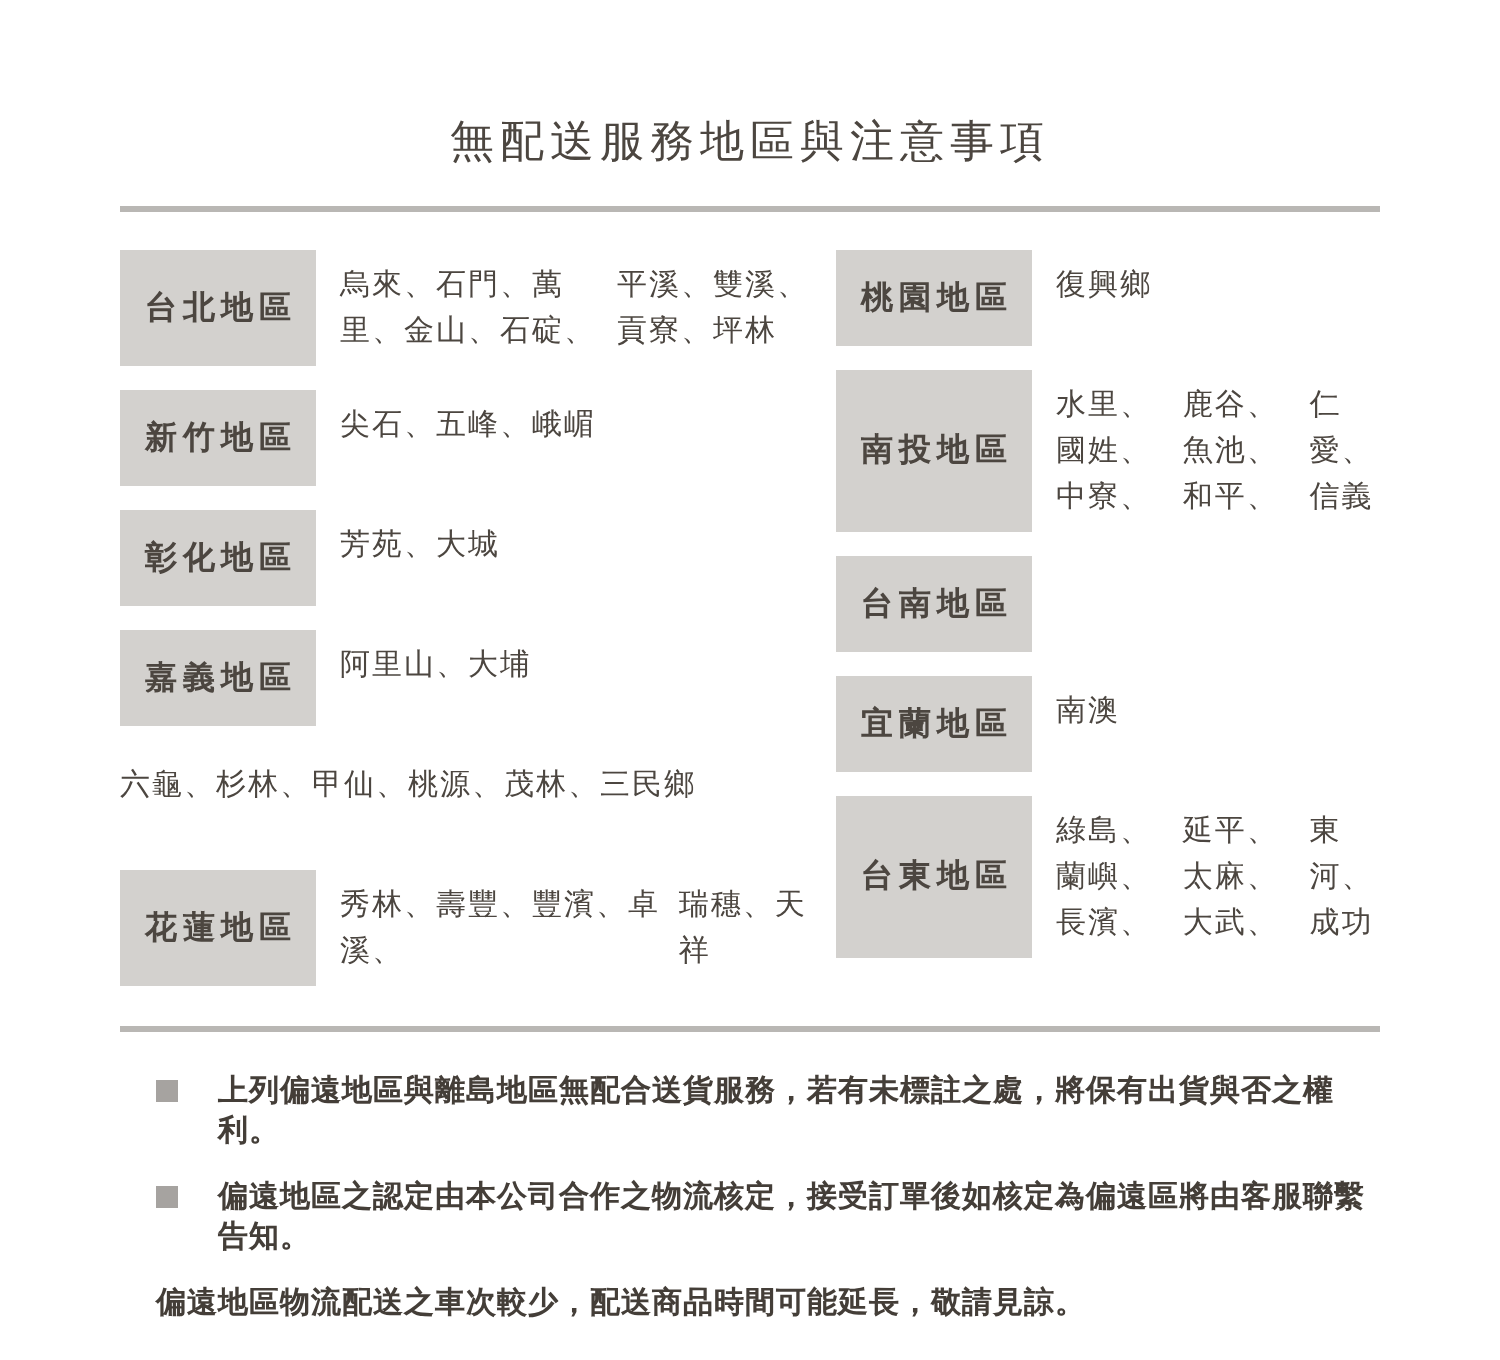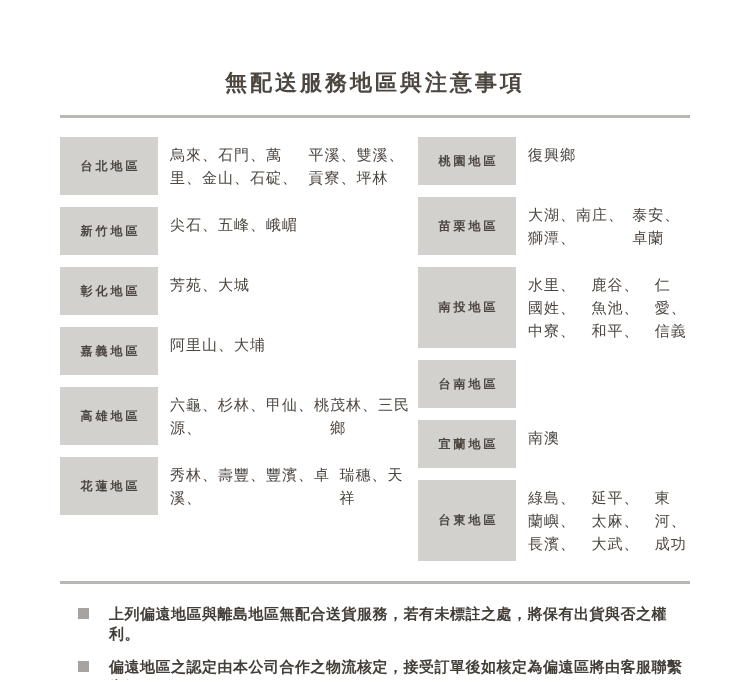--- a/index.html
+++ b/index.html
@@ -15,24 +15,24 @@
     -webkit-font-smoothing: antialiased;
   }
   .page {
     box-sizing: border-box;
     width: 750px;
     height: 680px;
     padding: 56px 60px 0 60px;
     background: #ffffff;
   }
   .title {
-    margin: 12px;
+    margin: 0;
     text-align: center;
     font-size: 22px;
-    font-weight: bold;
+    font-weight: normal;
     letter-spacing: 3px;
     color: var(--text-color, #4c4640);
   }
   .separator {
     height: 3px;
     background: var(--divider-color, #b9b7b4);
     margin-top: 17px;
   }
   .regions {
     display: flex;
@@ -56,21 +56,21 @@
     min-height: 48px;
     align-items: stretch;
   }
   .region-label {
     flex: 0 0 98px;
     width: 98px;
     background: var(--label-bg, #d3d1ce);
     display: flex;
     align-items: center;
     justify-content: center;
-    font-size: 12px;
+    font-size: 16px;
     font-weight: bold;
     letter-spacing: 3px;
     padding-left: 3px;
     box-sizing: border-box;
     color: var(--text-color, #4c4640);
   }
   .region-areas {
     display: flex;
     flex-direction: row;
     justify-content: center;
@@ -143,21 +143,20 @@
   </div>
 
   <div class="region-row">
     <div class="region-label">嘉義地區</div>
     <div class="region-areas">
             <div class="area-line">阿里山、大埔</div>
           </div>
   </div>
 
   <div class="region-row">
-    <div class="region-label">高雄地區</div>
     <div class="region-areas">
             <div class="area-line">六龜、杉林、甲仙、桃源、</div>
             <div class="area-line">茂林、三民鄉</div>
           </div>
   </div>
 
   <div class="region-row">
     <div class="region-label">花蓮地區</div>
     <div class="region-areas">
             <div class="area-line">秀林、壽豐、豐濱、卓溪、</div>
@@ -166,27 +165,20 @@
   </div>
 </div>
     <div class="col col-right" id="col-right">
   <div class="region-row">
     <div class="region-label">桃園地區</div>
     <div class="region-areas">
             <div class="area-line">復興鄉</div>
           </div>
   </div>
 
-  <div class="region-row">
-    <div class="region-label">苗栗地區</div>
-    <div class="region-areas">
-            <div class="area-line">大湖、南庄、獅潭、</div>
-            <div class="area-line">泰安、卓蘭</div>
-          </div>
-  </div>
 
   <div class="region-row">
     <div class="region-label">南投地區</div>
     <div class="region-areas">
             <div class="area-line">水里、國姓、中寮、</div>
             <div class="area-line">鹿谷、魚池、和平、</div>
             <div class="area-line">仁愛、信義</div>
           </div>
   </div>
 

